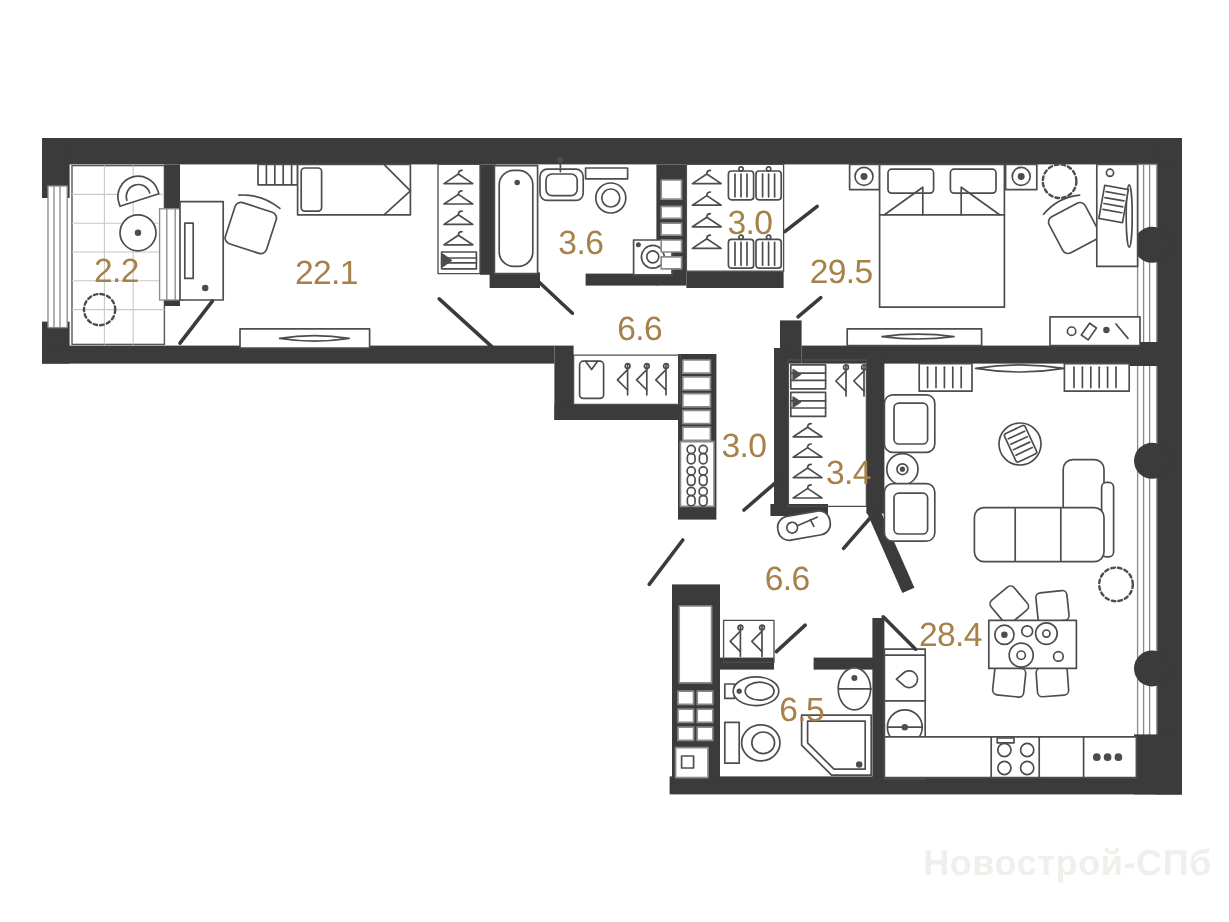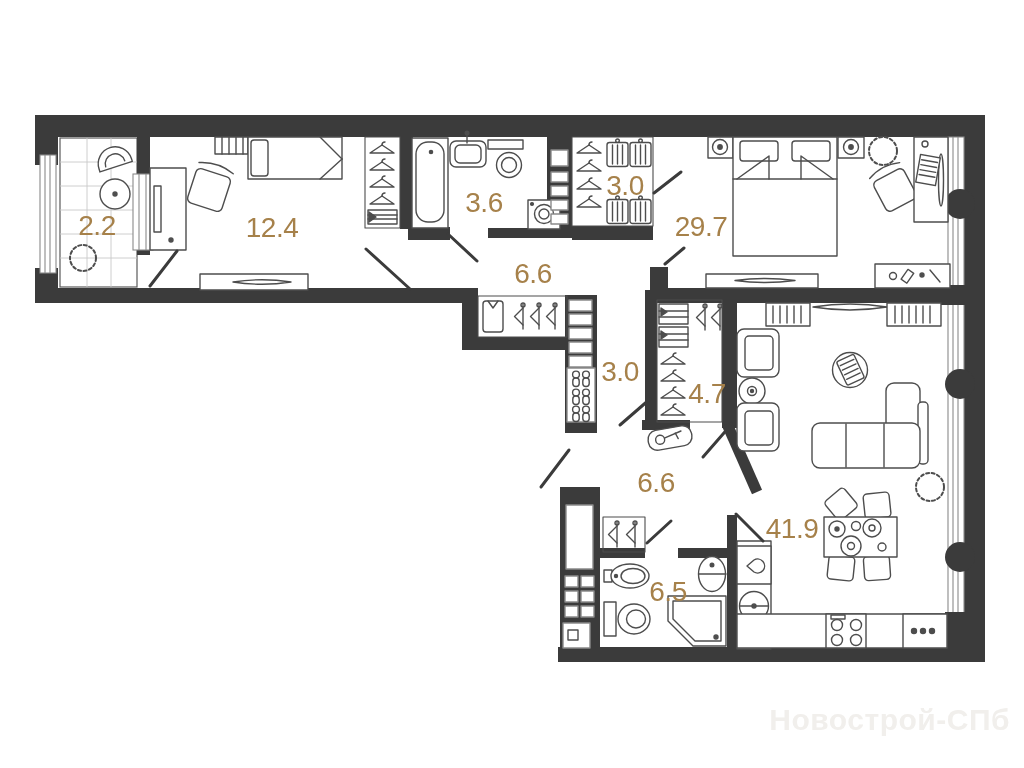--- a/index.html
+++ b/index.html
@@ -424,26 +424,26 @@
     <line x1="620" y1="425" x2="650" y2="399"></line>
     <line x1="541" y1="487" x2="569" y2="450"></line>
     <line x1="703" y1="457" x2="730" y2="426"></line>
     <line x1="736" y1="514" x2="763" y2="541"></line>
     <line x1="647" y1="543" x2="671" y2="521"></line>
   </g>
 </svg>
 
 <div class="labels">
   <div class="lbl" style="left:97px;top:226px">2.2</div>
-  <div class="lbl" style="left:272px;top:228px">12.4</div>
+  <div class="lbl" style="left:272px;top:228px">22.1</div>
   <div class="lbl" style="left:484px;top:203px">3.6</div>
   <div class="lbl" style="left:625px;top:186px">3.0</div>
-  <div class="lbl" style="left:701px;top:227px">29.7</div>
+  <div class="lbl" style="left:701px;top:227px">29.5</div>
   <div class="lbl" style="left:533px;top:274px">6.6</div>
   <div class="lbl" style="left:620px;top:372px">3.0</div>
-  <div class="lbl" style="left:707px;top:394px">4.7</div>
+  <div class="lbl" style="left:707px;top:394px">3.4</div>
   <div class="lbl" style="left:656px;top:483px">6.6</div>
-  <div class="lbl" style="left:792px;top:529px">41.9</div>
+  <div class="lbl" style="left:792px;top:529px">28.4</div>
   <div class="lbl" style="left:668px;top:592px">6.5</div>
 </div>
 
 <div class="wm">Новострой-СПб</div>
 </div>
 
 </body></html>

